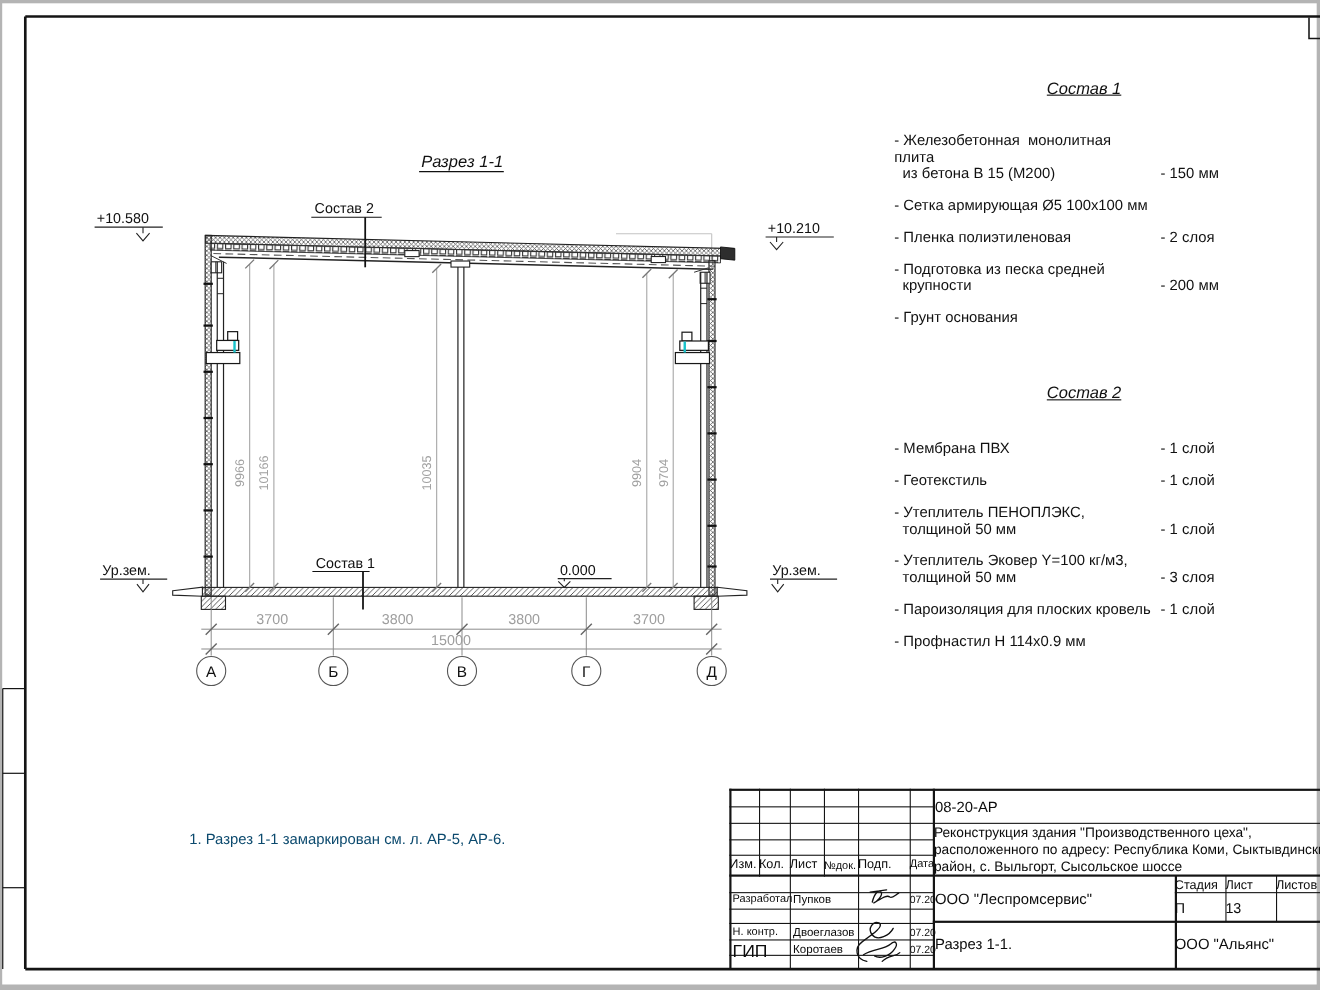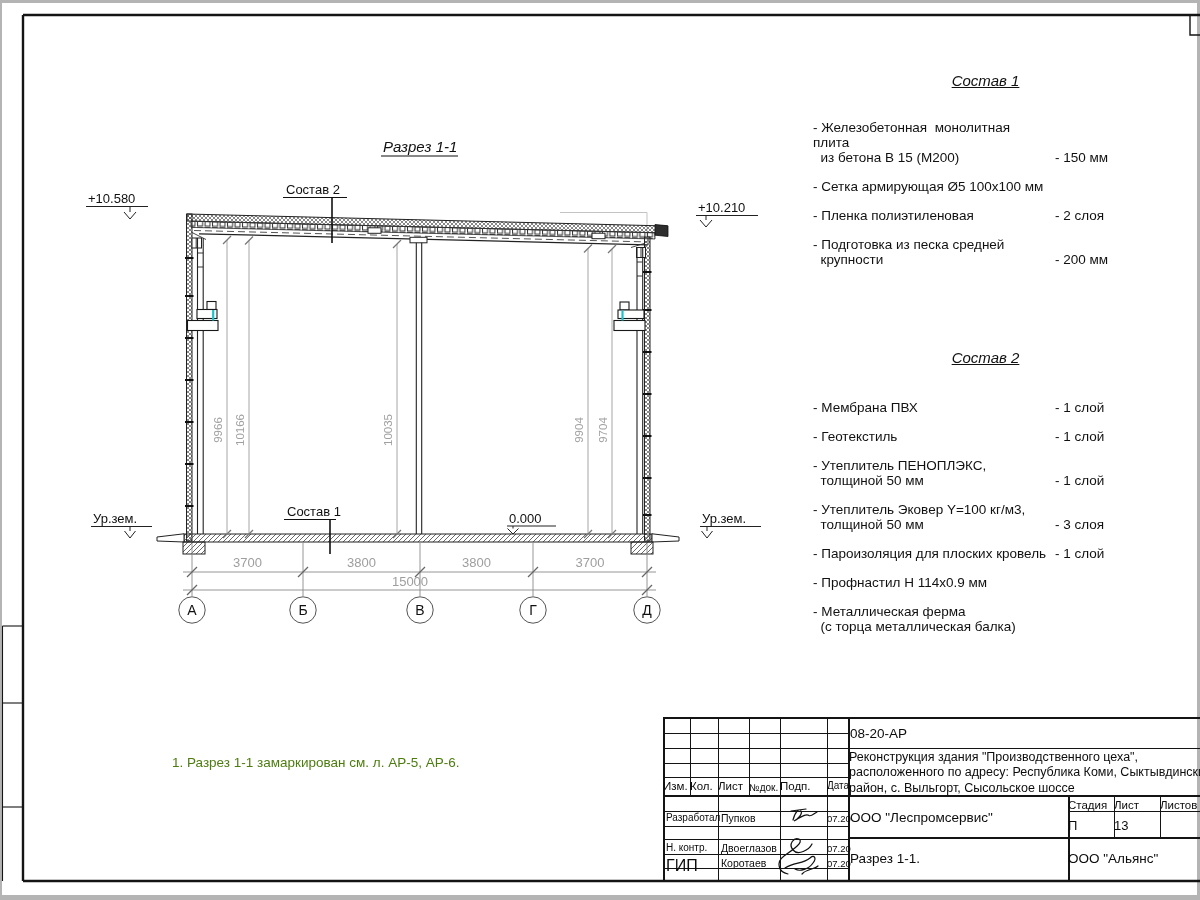--- a/index.html
+++ b/index.html
@@ -12,21 +12,21 @@
 
   
   .slist { position:absolute; width:345px; }
   .slist-title { text-align:center; font-style:italic; font-size:15px;
                  text-decoration:underline; margin-bottom:0; color:#111; }
   .s-items { margin-top:31px; }
   .s-item { position:relative; margin-bottom:14px; font-size:13.5px; line-height:15px; }
   .s-name { white-space:pre-wrap; width:235px; }
   .s-val  { position:absolute; left:242px; bottom:0; white-space:nowrap; }
 
-  .note { position:absolute; left:172px; top:755px; font-size:13.5px; color:#4d7c0f; }
+  .note { position:absolute; left:172px; top:755px; font-size:13.5px; color:#0c4a6e; }
 
   
   .tb-line { position:absolute; background:#141414; }
   .tb-text { position:absolute; font-size:11.5px; color:#0c0c0c; white-space:nowrap; }
   .tc { text-align:left; }
 </style>
 </head>
 <body>
 
 <div class="page">
@@ -289,20 +289,24 @@
       </div>
       <div class="s-item">
         <div class="s-name">- Пленка полиэтиленовая</div>
         <div class="s-val">-  2 слоя</div>
       </div>
       <div class="s-item">
         <div class="s-name">- Подготовка из песка средней
   крупности</div>
         <div class="s-val">- 200 мм</div>
       </div>
+      <div class="s-item">
+        <div class="s-name">- Грунт основания</div>
+        <div class="s-val"></div>
+      </div>
     </div>
   </div>
 
   <div class="slist" style="left:813px;top:349px;">
     <div class="slist-title">Состав 2</div>
     <div class="s-items" style="margin-top:34px;">
       <div class="s-item">
         <div class="s-name">- Мембрана ПВХ</div>
         <div class="s-val">- 1 слой</div>
       </div>
@@ -319,25 +323,20 @@
         <div class="s-name">- Утеплитель Эковер Y=100 кг/м3,
   толщиной 50 мм</div>
         <div class="s-val">- 3 слоя</div>
       </div>
       <div class="s-item">
         <div class="s-name">- Пароизоляция для плоских кровель</div>
         <div class="s-val">- 1 слой</div>
       </div>
       <div class="s-item">
         <div class="s-name">- Профнастил Н 114х0.9 мм</div>
-        <div class="s-val"></div>
-      </div>
-      <div class="s-item">
-        <div class="s-name">- Металлическая ферма
-  (с торца металлическая балка)</div>
         <div class="s-val"></div>
       </div>
     </div>
   </div>
 
   <div class="abs">
 
     <div class="tb-line" style="left:663px;top:717px;width:569px;height:2px;"></div>
     <div class="tb-line" style="left:663px;top:717px;width:2px;height:164px;"></div>
     <div class="tb-line" style="left:848px;top:717px;width:2px;height:164px;"></div>

